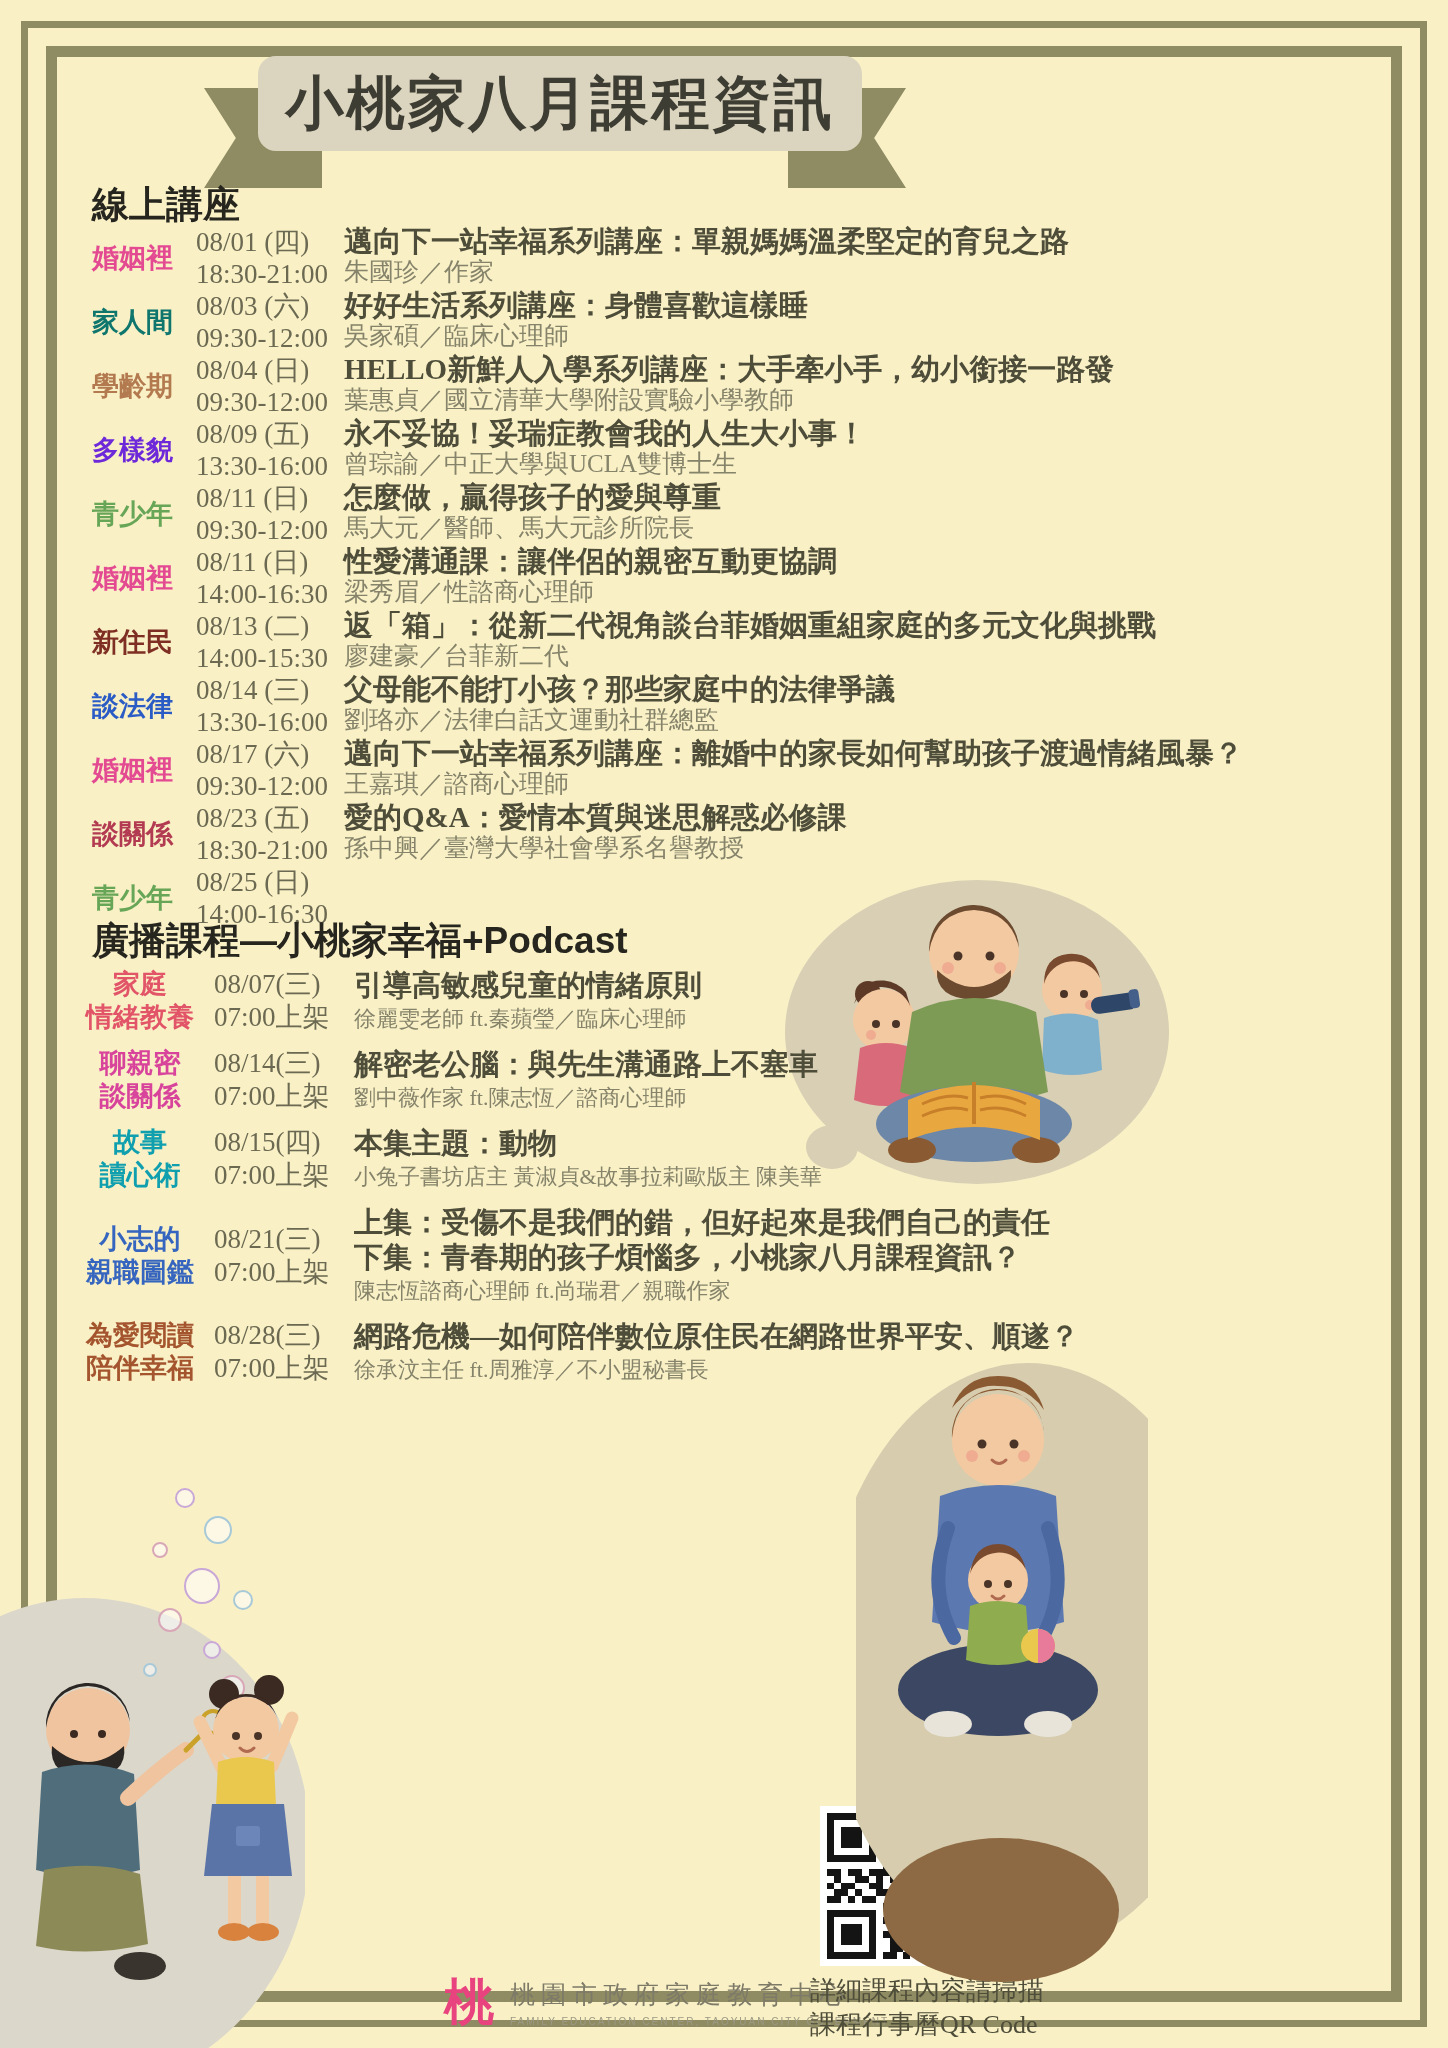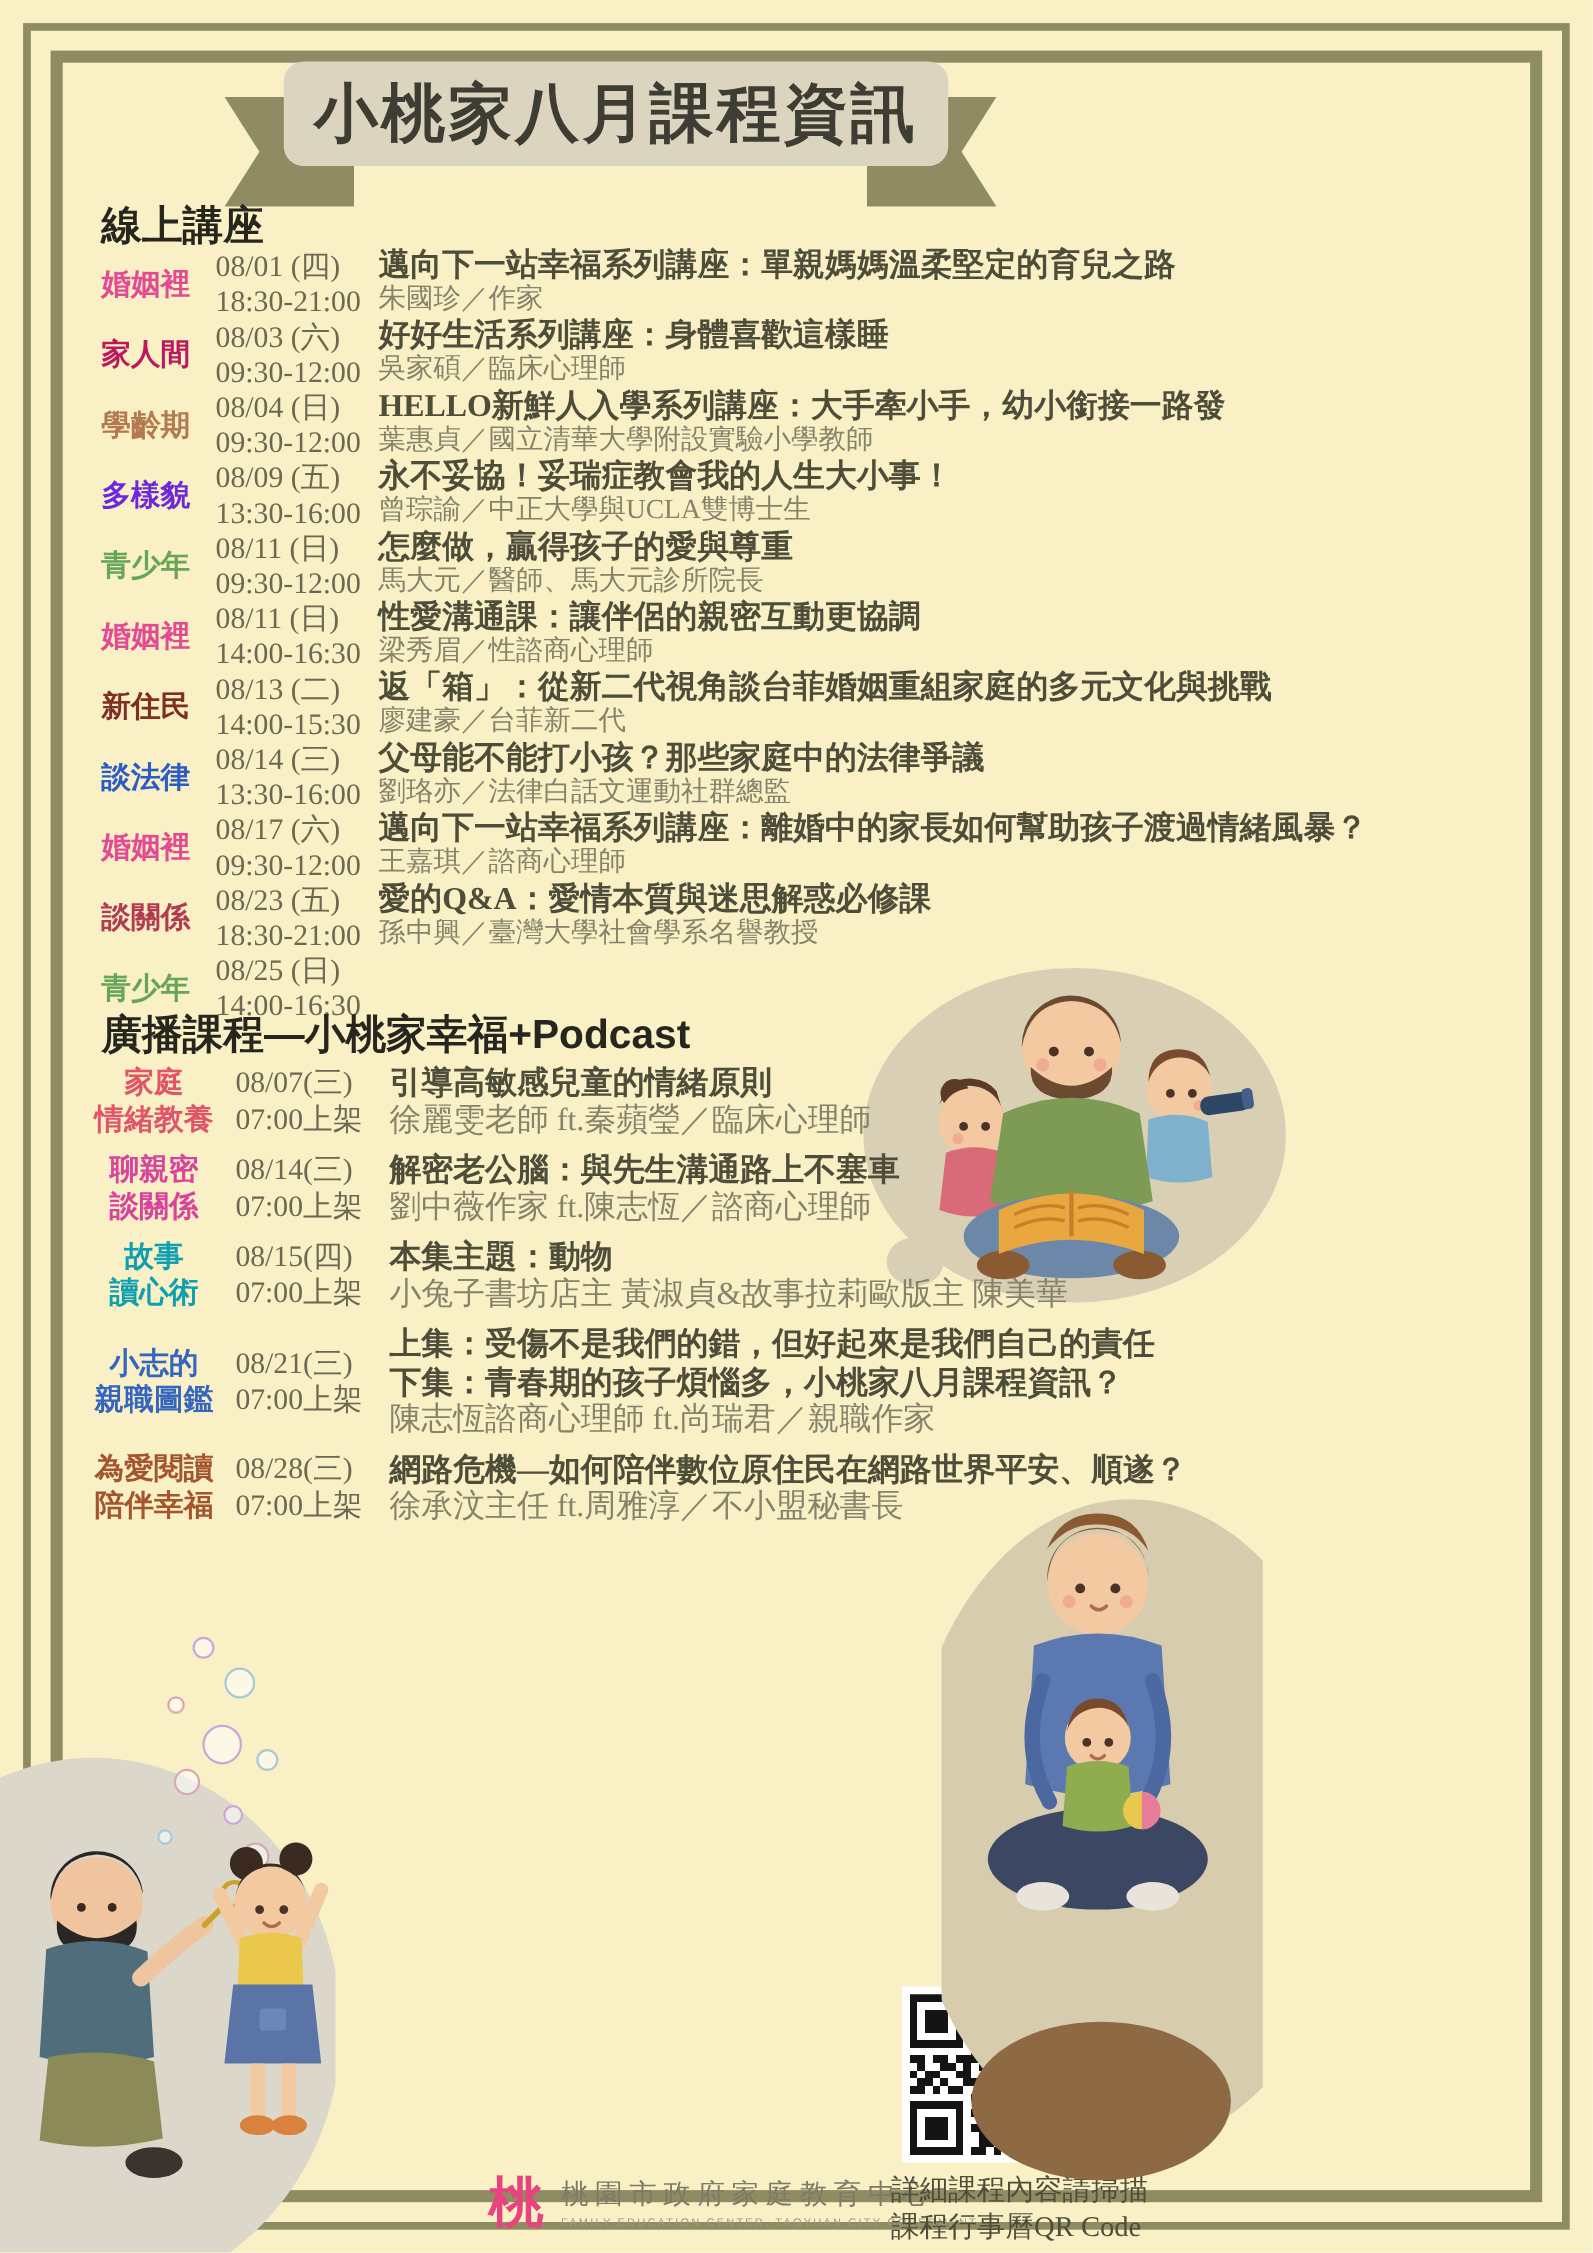--- a/index.html
+++ b/index.html
@@ -32,21 +32,21 @@
   .lec-speaker{font-size:25px;line-height:29px;color:#85836a;white-space:nowrap;}
   
   .pod-list{position:absolute;left:80px;top:968px;width:1030px;display:flex;flex-direction:column;
         gap:13px;z-index:4;}
   .pod-row{display:grid;grid-template-columns:120px 126px 1fr;column-gap:14px;align-items:center;}
   .pod-tag{text-align:center;font-family:"Liberation Sans",sans-serif;font-weight:700;
         font-size:27px;line-height:33px;white-space:nowrap;}
   .pod-date,.pod-time{font-size:27px;line-height:33px;color:#6b6951;white-space:nowrap;}
   .pod-title{font-size:29px;line-height:35px;font-weight:700;color:#4e4d39;white-space:nowrap;}
   .pod-title:empty{display:none;}
-  .pod-speaker{font-size:29px;line-height:31px;color:#85836a;white-space:nowrap;}
+  .pod-speaker{font-size:22px;line-height:31px;color:#85836a;white-space:nowrap;}
   
   .footer-logo{position:absolute;left:444px;top:1976px;display:flex;align-items:center;gap:16px;z-index:4;}
   .logo-glyph{position:relative;font-family:"Liberation Sans",sans-serif;font-weight:700;
         font-size:50px;color:#e8437e;line-height:52px;}
   .org-name{font-family:"Liberation Sans",sans-serif;font-size:25px;letter-spacing:6px;
         color:#7d7a68;white-space:nowrap;}
   .org-en{font-family:"Liberation Sans",sans-serif;font-size:10px;letter-spacing:2px;
         color:#9b9884;margin-top:5px;white-space:nowrap;}
   .qr-box{position:absolute;left:820px;top:1806px;width:160px;height:160px;background:#ffffff;
         padding:7px;box-sizing:border-box;z-index:4;}
@@ -81,21 +81,21 @@
       <div>
         <div class="lec-date">08/01 (四)</div>
         <div class="lec-time">18:30-21:00</div>
       </div>
       <div>
         <div class="lec-title">邁向下一站幸福系列講座：單親媽媽溫柔堅定的育兒之路</div>
         <div class="lec-speaker">朱國珍／作家</div>
       </div>
     </div>
     <div class="lec-row">
-      <div class="lec-tag" style="color: #be185d;">家人間</div>
+      <div class="lec-tag" style="color: #0f766e;">家人間</div>
       <div>
         <div class="lec-date">08/03 (六)</div>
         <div class="lec-time">09:30-12:00</div>
       </div>
       <div>
         <div class="lec-title">好好生活系列講座：身體喜歡這樣睡</div>
         <div class="lec-speaker">吳家碩／臨床心理師</div>
       </div>
     </div>
     <div class="lec-row">

